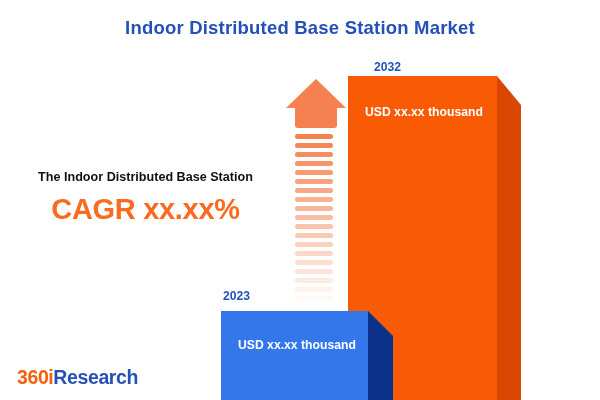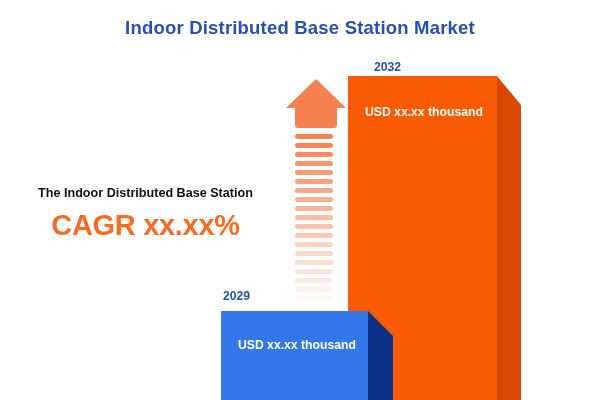--- a/index.html
+++ b/index.html
@@ -29,21 +29,21 @@
     font-weight: bold;
     color: #2450b8;
     letter-spacing: 0.2px;
     white-space: nowrap;
   }
 
   
   .statement {
     position: absolute;
     left: 8px;
-    top: 184px;
+    top: 168px;
     width: 275px;
     text-align: center;
   }
   .statement-line {
     font-size: 12.6px;
     font-weight: bold;
     color: #111111;
     line-height: 18px;
   }
   .cagr-value {
@@ -238,16 +238,19 @@
     <div class="bar-side"></div>
   </div>
   <div class="bar-label" id="label-2032">2032</div>
 
   <div class="bar" id="bar-2024">
     <div class="bar-front">
       <div class="bar-value" id="value-2024">USD xx.xx thousand</div>
     </div>
     <div class="bar-side"></div>
   </div>
-  <div class="bar-label" id="label-2024">2029</div>
-
+  <div class="bar-label" id="label-2024">2023</div>
+
+  <div class="logo">
+    <span class="logo-360i">360i</span><span class="logo-research">Research</span>
+  </div>
 
 </div>
 
 </body></html>

